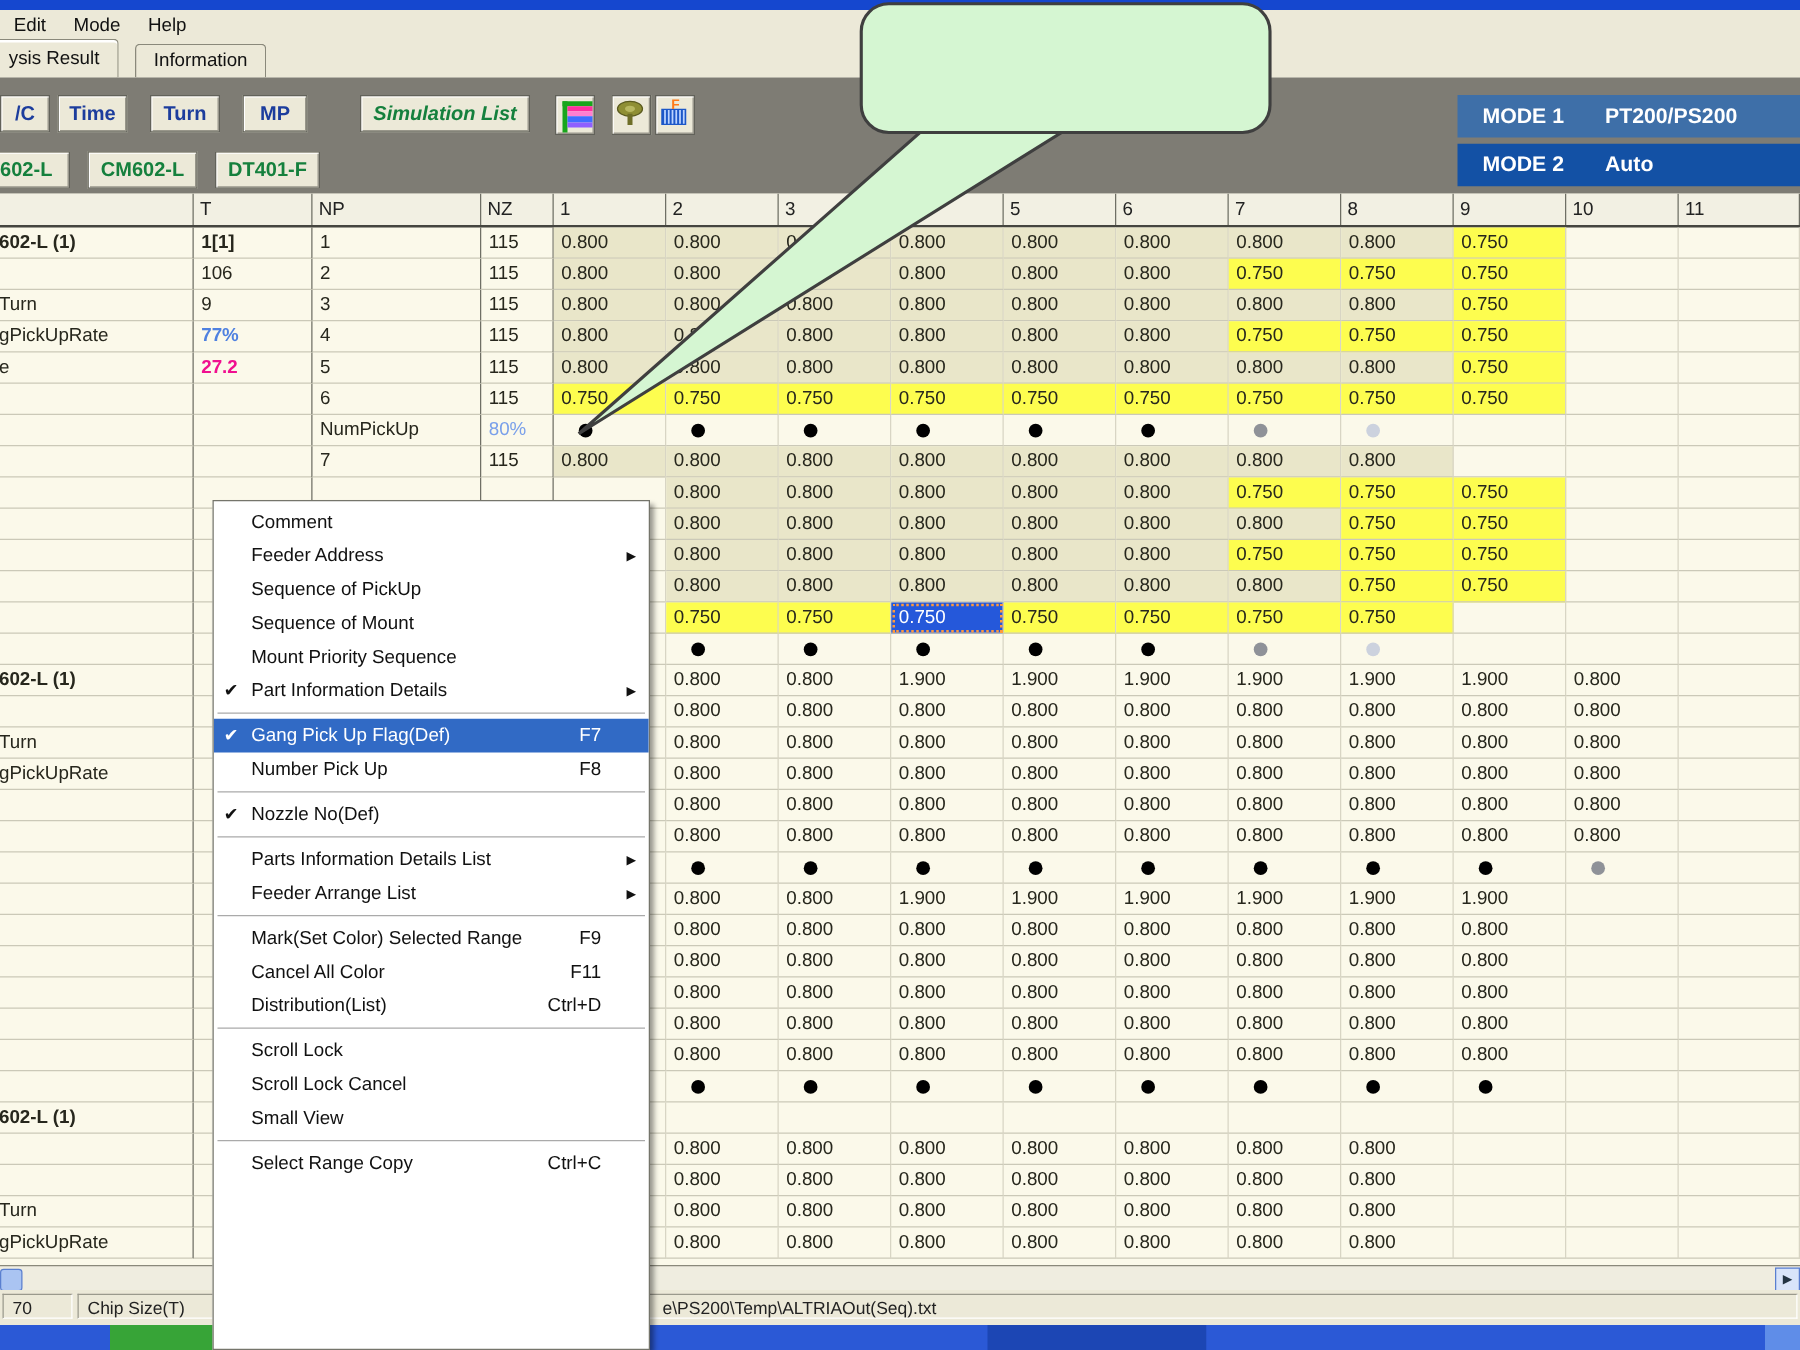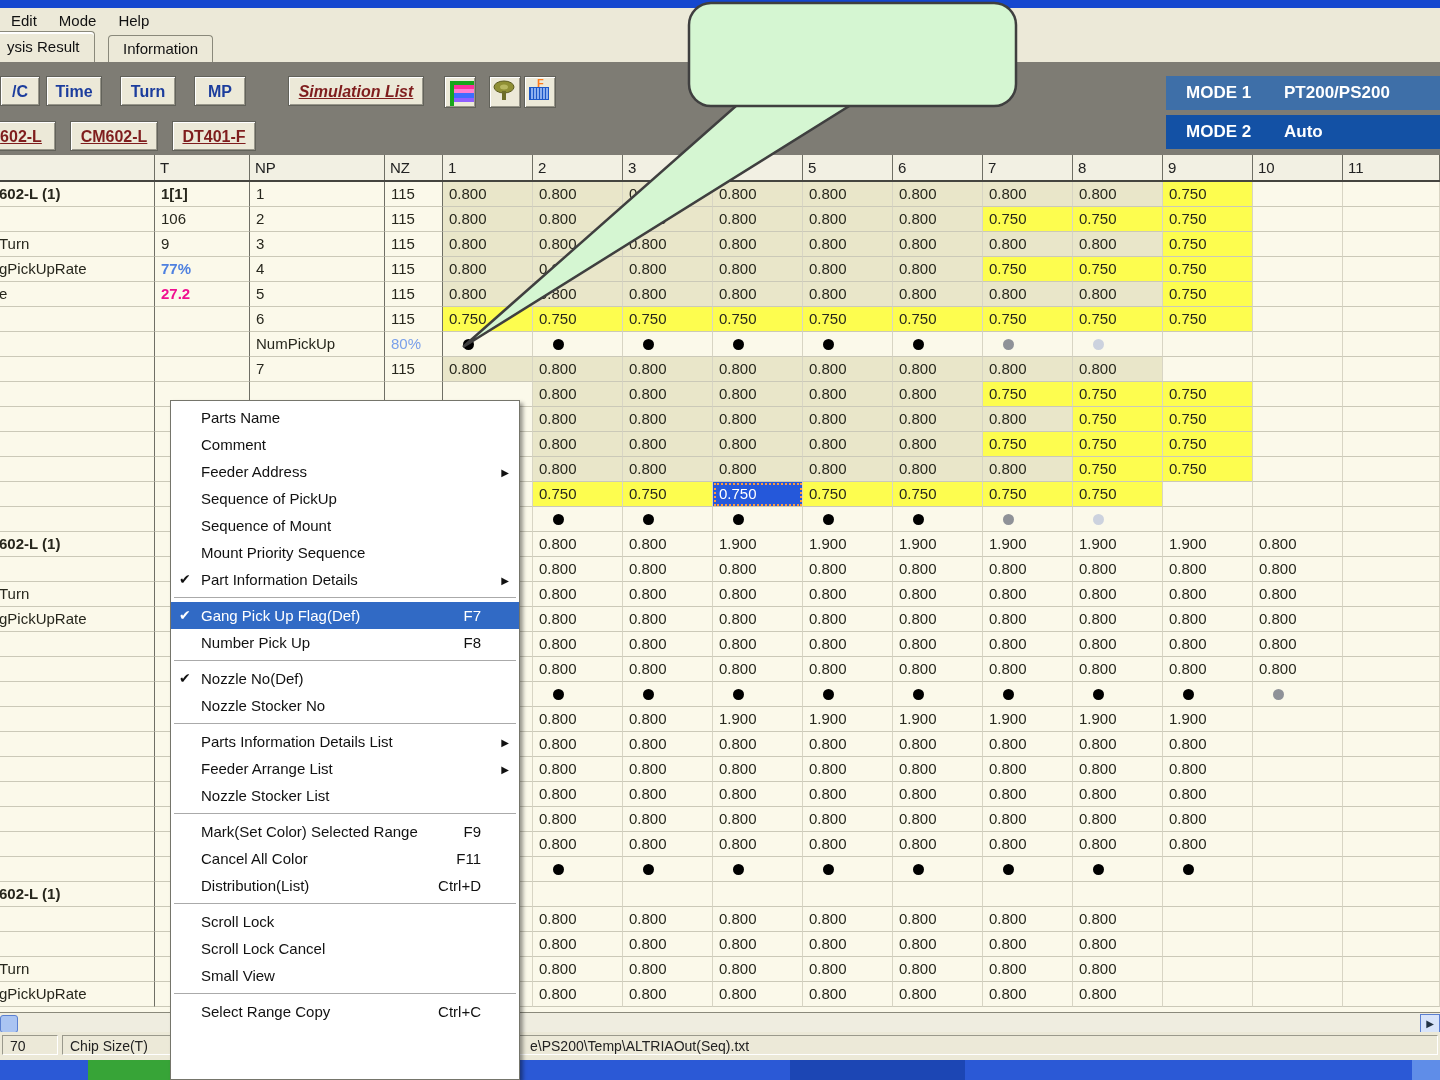--- a/index.html
+++ b/index.html
@@ -13,21 +13,21 @@
   .mitem{padding:0 11px;cursor:default;}
   .tabrow{position:absolute;left:0;top:32px;width:1440px;height:30px;background:#ece9d8;}
   .tab{position:absolute;bottom:0;height:26px;line-height:26px;padding:0 14px;font-size:15px;
        background:#ece9d8;border:1px solid #8a897b;border-bottom:none;border-radius:4px 4px 0 0;color:#111;}
   .tab.sel{height:30px;line-height:30px;box-shadow:inset 0 2px 0 #fff;}
   
   .toolbar{position:absolute;left:0;top:62px;width:1440px;height:93px;background:#7e7c74;}
   .tbtn{position:absolute;height:30px;background:#ece9d8;border:1px solid #62625a;
         box-shadow:inset 1px 1px 0 #fff,inset -1px -1px 0 #98968a;
         font-size:16px;font-weight:bold;text-align:center;line-height:28px;color:#1c3d9d;}
-  .tbtn.blk{color:#7f1d1d;text-decoration:underline;}
+  .tbtn.blk{color:#15803d;}
   .tbtn.it{font-style:italic;}
   .iconbtn{position:absolute;top:14px;width:30px;height:30px;background:#ece9d8;border:1px solid #62625a;
         box-shadow:inset 1px 1px 0 #fff,inset -1px -1px 0 #98968a;}
   .mode{position:absolute;width:274px;height:34px;color:#fff;font-weight:bold;font-size:17px;}
   .mode span{position:absolute;top:7px;}
   .mode .mlab{left:20px;} .mode .mval{left:118px;}
   
   .tablewrap{position:absolute;left:0;top:155px;width:1440px;height:857px;background:#fbf9ea;}
   .thead{display:flex;height:27px;background:#f2f0e3;border-bottom:2px solid #45453f;box-sizing:border-box;}
   .hcell{box-sizing:border-box;border-right:1px solid #6f6f65;font-size:15px;color:#222;
@@ -739,37 +739,34 @@
     <div class="tseg" style="left:790px;width:175px;background:#1c46b4;"></div>
     <div class="tseg" style="left:1412px;width:28px;background:#5f8de8;"></div>
   </div>
 
   <svg class="bubble" width="1440" height="1080" viewBox="0 0 1440 1080">
     <polygon points="745,98 862,98 463,347" fill="#d5f6d2" stroke="#3f3f3f" stroke-width="2.5"></polygon>
     <rect x="689" y="3" width="327" height="103" rx="22" fill="#d5f6d2" stroke="#3f3f3f" stroke-width="2.5"></rect>
   </svg>
 
   <div class="cmenu" id="cmenu">
-      <div class="mi"><span class="lbl">Parts Name</span></div>
       <div class="mi"><span class="lbl">Comment</span></div>
       <div class="mi"><span class="lbl">Feeder Address</span><span class="sub">▶</span></div>
       <div class="mi"><span class="lbl">Sequence of PickUp</span></div>
       <div class="mi"><span class="lbl">Sequence of Mount</span></div>
       <div class="mi"><span class="lbl">Mount Priority Sequence</span></div>
       <div class="mi"><span class="chk">✔</span><span class="lbl">Part Information Details</span><span class="sub">▶</span></div>
       <div class="msep"></div>
       <div class="mi hl"><span class="chk">✔</span><span class="lbl">Gang Pick Up Flag(Def)</span><span class="sc">F7</span></div>
       <div class="mi"><span class="lbl">Number Pick Up</span><span class="sc">F8</span></div>
       <div class="msep"></div>
       <div class="mi"><span class="chk">✔</span><span class="lbl">Nozzle No(Def)</span></div>
-      <div class="mi"><span class="lbl">Nozzle Stocker No</span></div>
       <div class="msep"></div>
       <div class="mi"><span class="lbl">Parts Information Details List</span><span class="sub">▶</span></div>
       <div class="mi"><span class="lbl">Feeder Arrange List</span><span class="sub">▶</span></div>
-      <div class="mi"><span class="lbl">Nozzle Stocker List</span></div>
       <div class="msep"></div>
       <div class="mi"><span class="lbl">Mark(Set Color) Selected Range</span><span class="sc">F9</span></div>
       <div class="mi"><span class="lbl">Cancel All Color</span><span class="sc">F11</span></div>
       <div class="mi"><span class="lbl">Distribution(List)</span><span class="sc">Ctrl+D</span></div>
       <div class="msep"></div>
       <div class="mi"><span class="lbl">Scroll Lock</span></div>
       <div class="mi"><span class="lbl">Scroll Lock Cancel</span></div>
       <div class="mi"><span class="lbl">Small View</span></div>
       <div class="msep"></div>
       <div class="mi"><span class="lbl">Select Range Copy</span><span class="sc">Ctrl+C</span></div>

